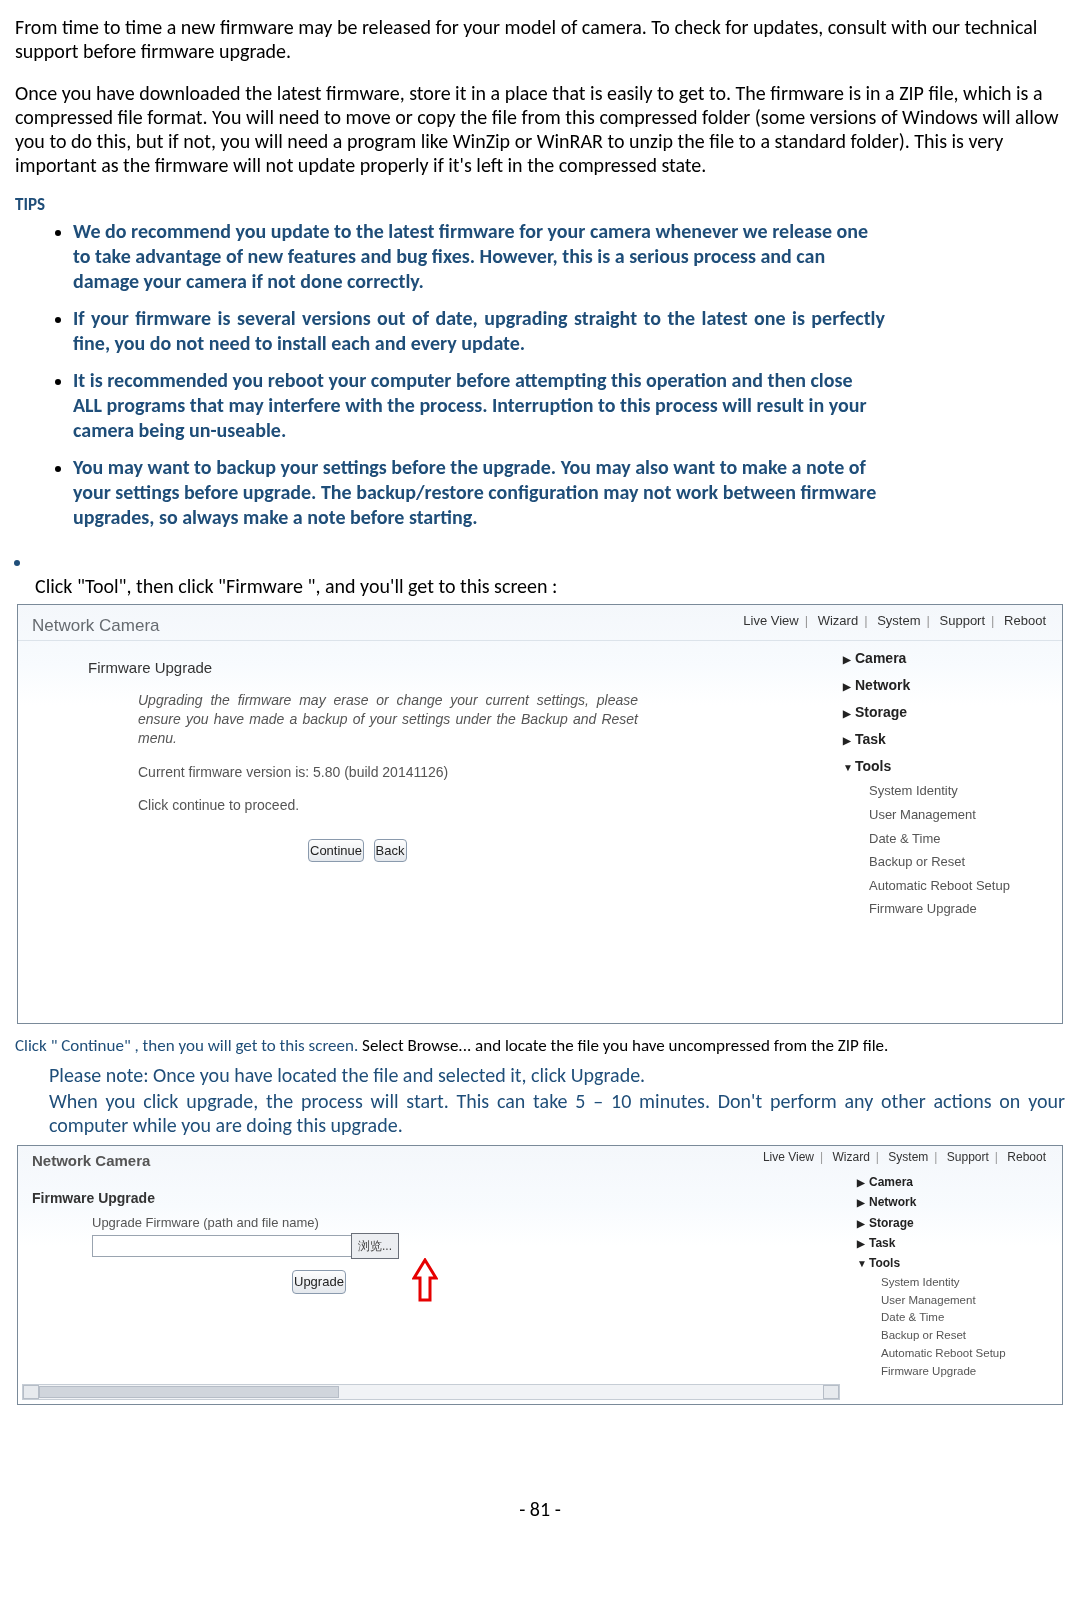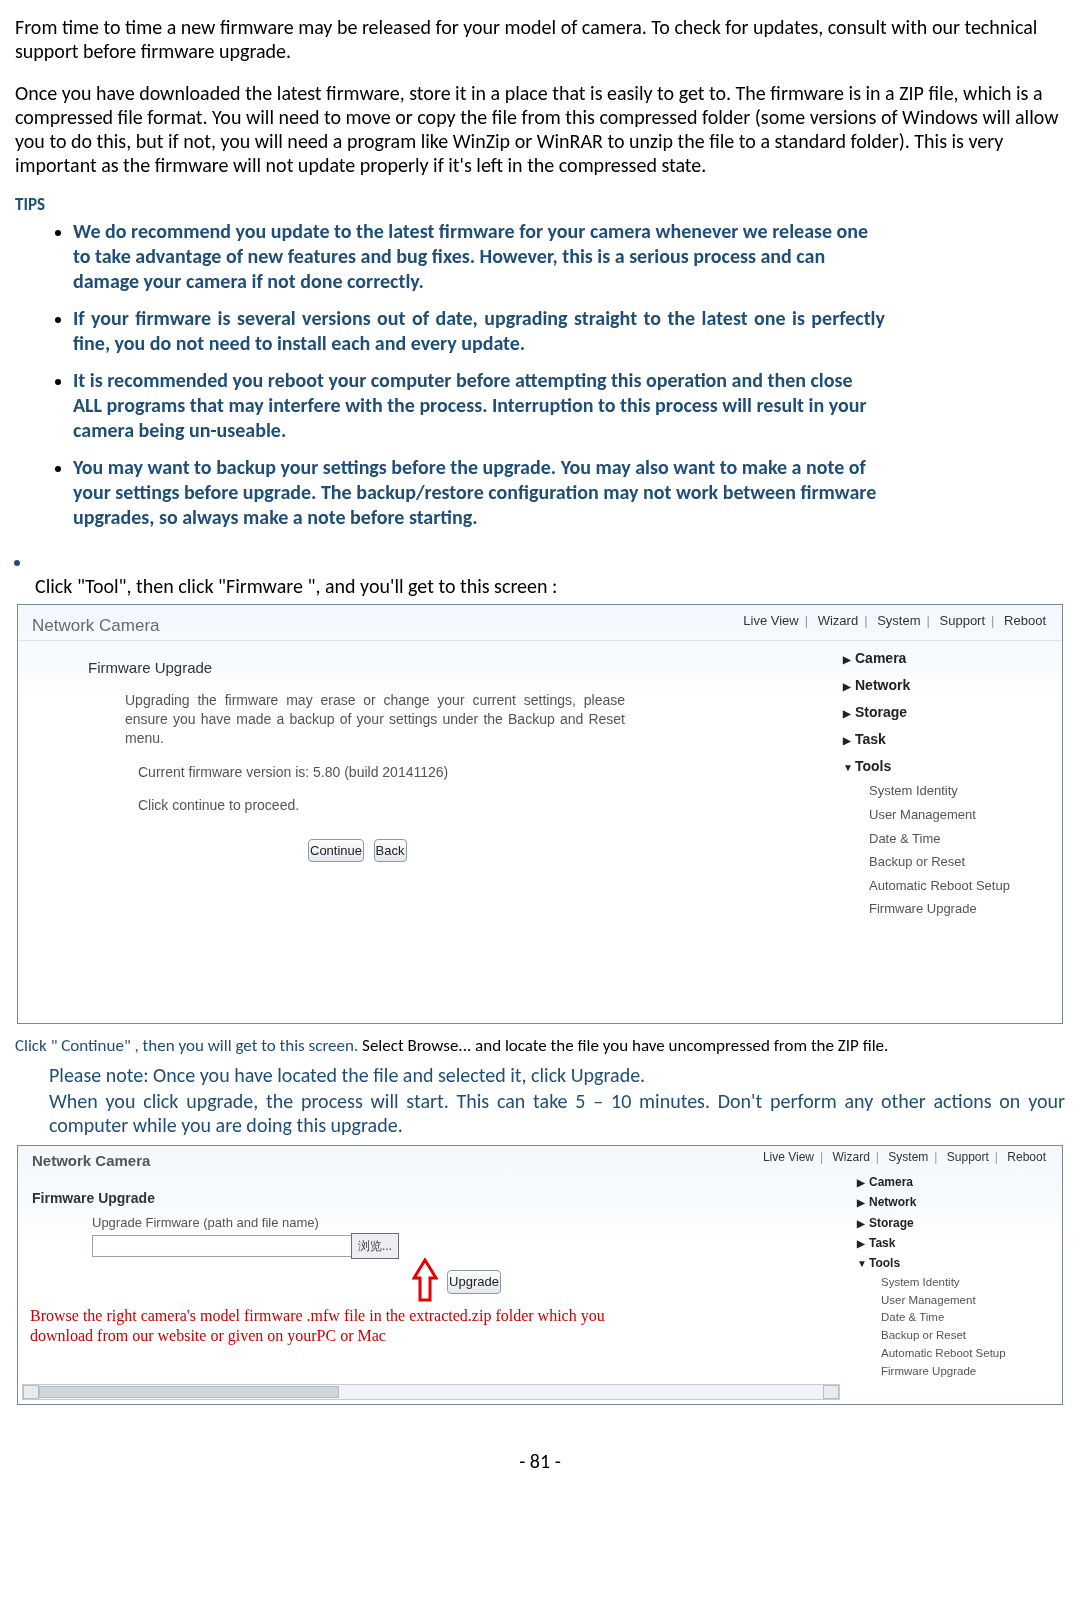--- a/index.html
+++ b/index.html
@@ -47,21 +47,21 @@
     font-family: Arial, sans-serif; font-size: 14px; color: #222;
   }
   .sidemenu .grp { padding: 5px 8px 5px 8px; }
   .sidemenu .grp .arrow { display:inline-block; width:12px; font-size:10px; }
   .sidemenu .grp.bold { font-weight: bold; }
   .sidemenu .sub { padding: 4px 4px 4px 34px; color:#555; font-size:13px; }
 
   .left-content { position:absolute; left:70px; top:54px; width:620px; font-family: Arial, sans-serif; color:#444; }
   .fw-title { font-size: 15px; color:#333; margin-bottom: 14px; }
   .warning { color: #cc0000; font-weight:bold; margin: 8px 0 6px 50px; font-size:14px; }
-  .warn-text { margin-left:37px; font-size:14px; color:#555; text-align: justify; width: 500px; line-height:1.35; }
+  .warn-text { margin-left:50px; font-size:14px; color:#555; text-align: justify; width: 500px; line-height:1.35;font-style:italic; }
   .cur-ver { margin: 16px 0 0 50px; font-size:14px; color:#555; }
   .click-cont { margin: 16px 0 0 50px; font-size:14px; color:#555; }
   .btn-row { margin: 22px 0 0 220px; }
   .ui-btn {
     display:inline-block; padding: 3px 1px; font-size:13px; color:#222;
     border:1px solid #8a9aad; border-radius:4px;
     background: linear-gradient(#fdfdfd,#e4e8ed);
     margin-right: 4px;
   }
 
@@ -74,21 +74,21 @@
   
   .shot2 { height: 260px; }
   .shot2 .left-content2 { position:absolute; left:14px; top:44px; width:628px; font-family: Arial, sans-serif; color:#444; }
   .fw-title2 { font-size: 14px; font-weight:bold; color:#333; }
   .path-label { margin: 8px 0 0 60px; font-size:13px; color:#555; }
   .path-row { margin: 2px 0 0 60px; }
   .filebox { display:inline-block; width: 260px; height:22px; border:1px solid #9aa4b0; background:#fff; vertical-align: middle; }
   .browse-btn-cn {
     display:inline-block; padding:5px 6px; font-size:12px; border:1px solid #6a6f78; background:#eceef1; vertical-align:middle; margin-left:-1px;
   }
-  .upg-btn-row { margin: 8px 0 0 260px; text-align: center; }
+  .upg-btn-row { margin: 8px 0 0 260px; }
   .red-arrow {
     position:absolute; left: 394px; top: 112px; width: 26px; height: 44px;
   }
   .red-arrow svg { width:100%; height:100%; }
   .browse-note {
     position:absolute; left:12px; top: 160px; width: 610px;
     font-family: "Times New Roman", serif; font-size:16px; color:#cc0000; line-height:1.25;
   }
   .hscroll {
     position:absolute; left:4px; right: 222px; bottom: 4px; height: 16px;
@@ -100,21 +100,21 @@
   .hscroll .cap.r { right:0; }
 
   .shot2 .topnav { top:4px; font-size:12px; }
   .shot2 .shot-title2 {
     position:absolute; left:14px; top:6px; font-family: Verdana, Arial, sans-serif; font-size:15px; color:#555; font-weight:bold;
   }
   .shot2 .sidemenu { top: 26px; font-size:12px; width: 208px; }
   .shot2 .sidemenu .grp { padding:3px 6px; }
   .shot2 .sidemenu .sub { padding:2px 4px 2px 30px; font-size:11.5px; }
 
-  .page-num { text-align:center; margin-top: 44px; font-size:20px; }
+  .page-num { text-align:center; margin-top: 92px; font-size:20px; }
 </style>
 </head>
 <body>
 
 <p class="para">From time to time a new firmware may be released for your model of camera. To check for updates, consult with our technical support before firmware upgrade.</p>
 <p class="para">Once you have downloaded the latest firmware, store it in a place that is easily to get to. The firmware is in a ZIP file, which is a compressed file format. You will need to move or copy the file from this compressed folder (some versions of Windows will allow you to do this, but if not, you will need a program like WinZip or WinRAR to unzip the file to a standard folder). This is very important as the firmware will not update properly if it's left in the compressed state.</p>
 
 <div class="tips-heading">TIPS</div>
 <ul class="tips">
   <li>We do recommend you update to the latest firmware for your camera whenever we release one to take advantage of new features and bug fixes. However, this is a serious process and can damage your camera if not done correctly.</li>
@@ -205,21 +205,20 @@
       <span class="ui-btn">Upgrade</span>
     </div>
   </div>
 
   <div class="red-arrow">
     <svg viewBox="0 0 26 44">
         <path d="M13 2 L24 20 L18 20 L18 42 L8 42 L8 20 L2 20 Z" fill="none" stroke="#e60000" stroke-width="3"></path>
       </svg>
   </div>
 
-  <div class="browse-note">Browse the right camera's model firmware .mfw file in the extracted.zip folder which you download from our website or given on yourPC or Mac</div>
 
   <div class="hscroll">
     <div class="cap l"></div>
     <div class="thumb"></div>
     <div class="cap r"></div>
   </div>
 </div>
 
 <div class="page-num">- 81 -</div>
 

